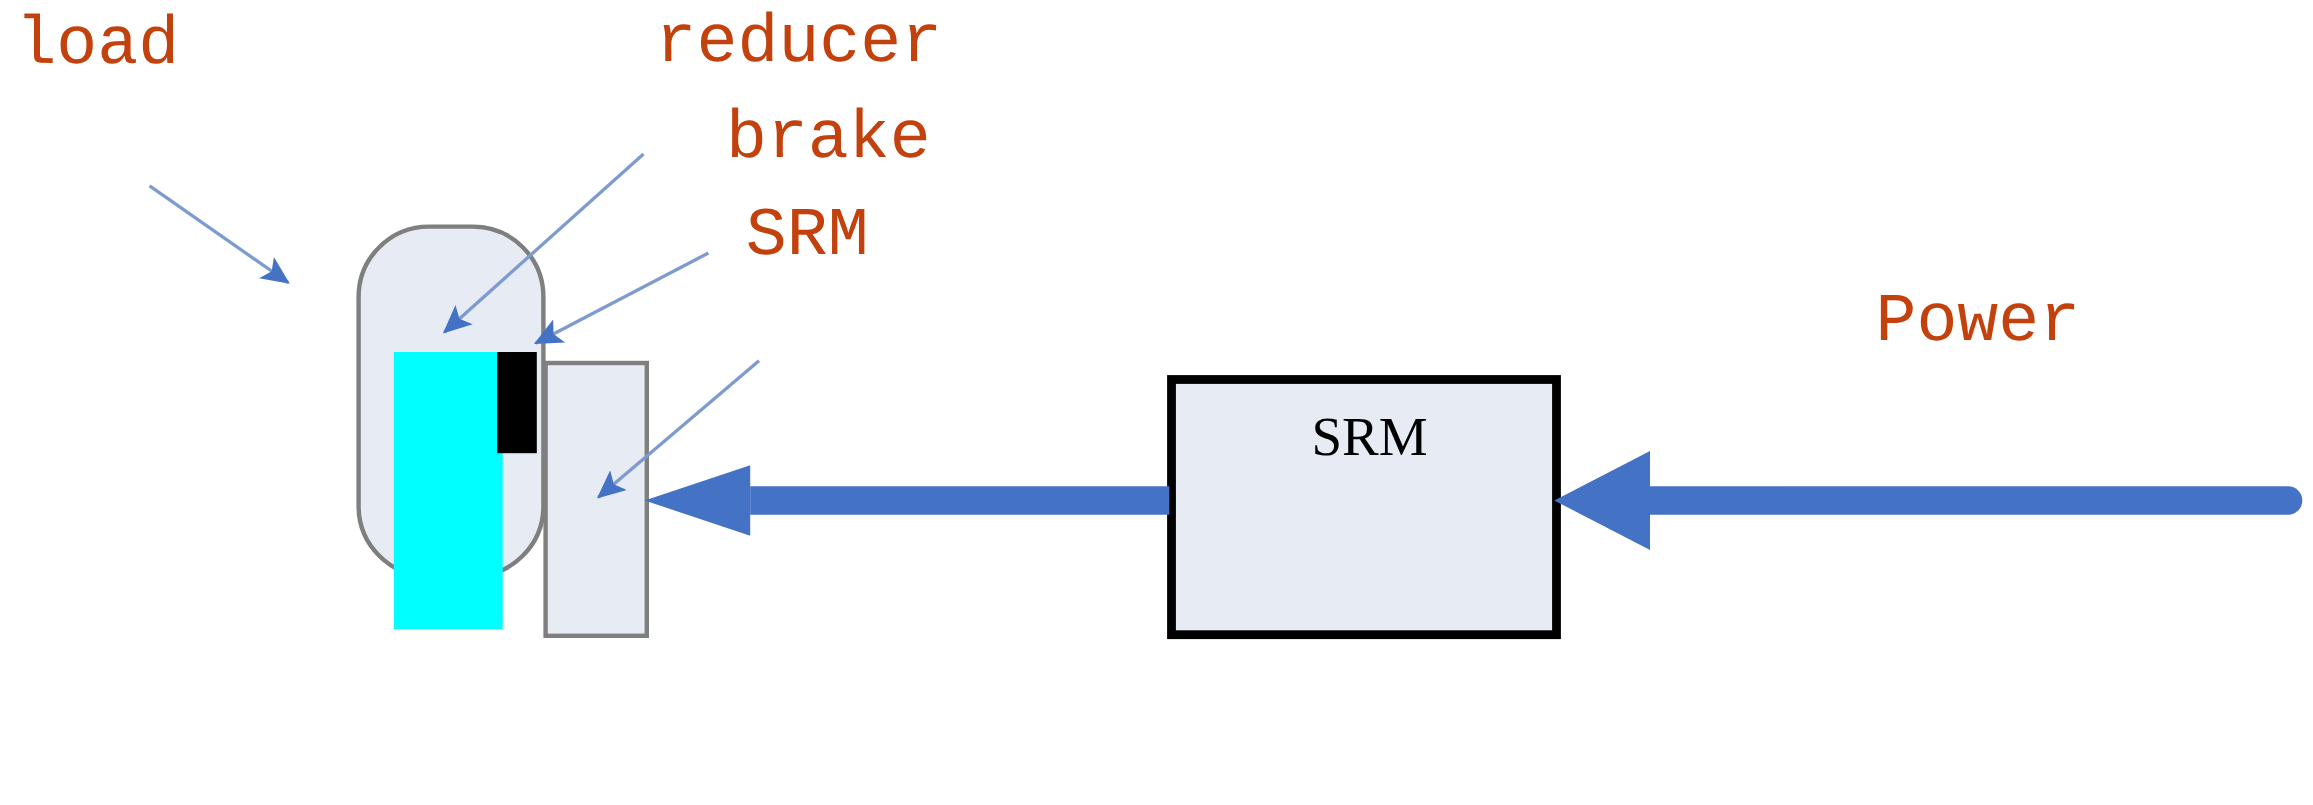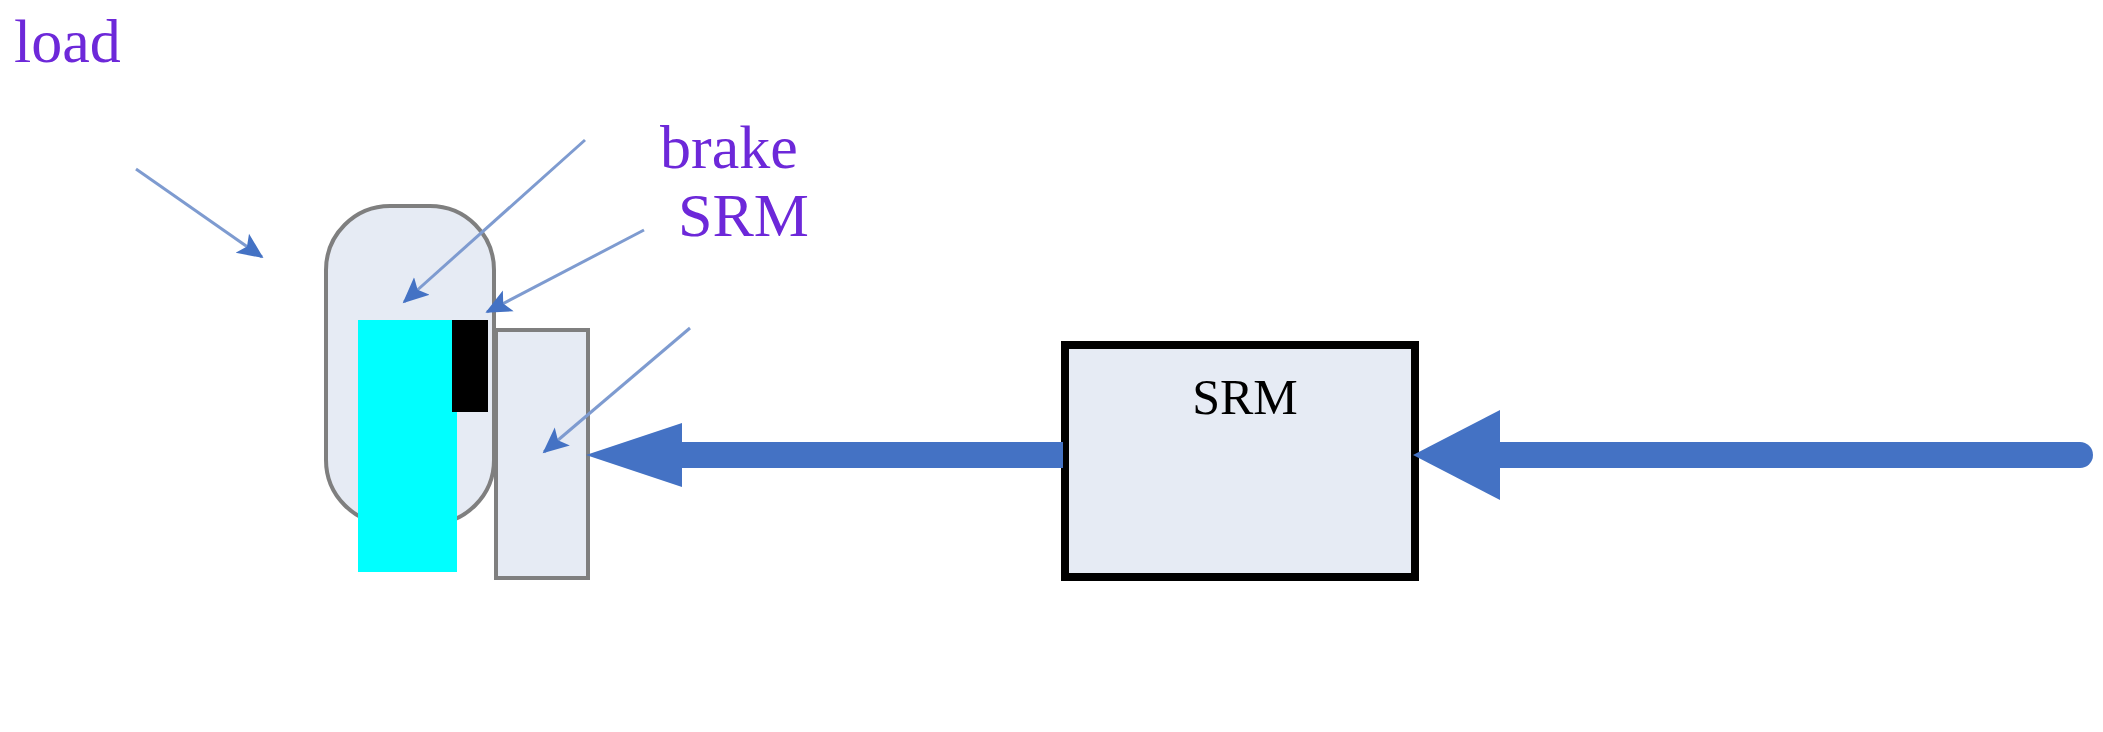--- a/index.html
+++ b/index.html
@@ -19,30 +19,30 @@
   }
   #diagram-svg {
     position: absolute;
     left: 0;
     top: 0;
     width: 2103px;
     height: 732px;
   }
   .lbl {
     position: absolute;
-    color: #6d28d9;
-    font-family: Liberation Serif, serif;
+    color: #c2410c;
+    font-family: Liberation Mono, monospace;
     font-weight: 400;
     white-space: nowrap;
     line-height: 1;
     text-align: right;
   }
   #label-load      { left: 14px;   top: 10px;  font-size: 62px; }
   #label-reducer   { left: 596px;  top: 8px;   font-size: 62px; }
-  #label-brake     { left: 660px;  top: 96px;  font-size: 62px; margin-top: 20px; }
+  #label-brake     { left: 660px;  top: 96px;  font-size: 62px; }
   #label-srm-motor { left: 678px;  top: 184px; font-size: 62px; }
   #label-power     { left: 1705px; top: 262px; font-size: 62px; }
   .box-text {
     position: absolute;
     text-align: center;
     color: #000000;
     font-family: "Liberation Serif", "DejaVu Serif", serif;
     font-size: 50px;
     line-height: 1.18;
     white-space: nowrap;
@@ -87,23 +87,25 @@
 
     <line x1="585" y1="140" x2="404" y2="302" stroke="#7E9BD0" stroke-width="3" marker-end="url(#leader-head)"></line>
 
     <line x1="644" y1="230" x2="487" y2="312" stroke="#7E9BD0" stroke-width="3" marker-end="url(#leader-head)"></line>
 
     <line x1="690" y1="328" x2="544" y2="452" stroke="#7E9BD0" stroke-width="3" marker-end="url(#leader-head)"></line>
   </svg>
 
   <div class="lbl" id="label-load">load</div>
 
+  <div class="lbl" id="label-reducer">reducer</div>
 
   <div class="lbl" id="label-brake">brake</div>
 
   <div class="lbl" id="label-srm-motor">SRM</div>
 
+  <div class="lbl" id="label-power">Power</div>
 
   <div class="box-text" id="srm-controller-text">
     <div>SRM</div>
   </div>
 
 </div>
 
 </body></html>

